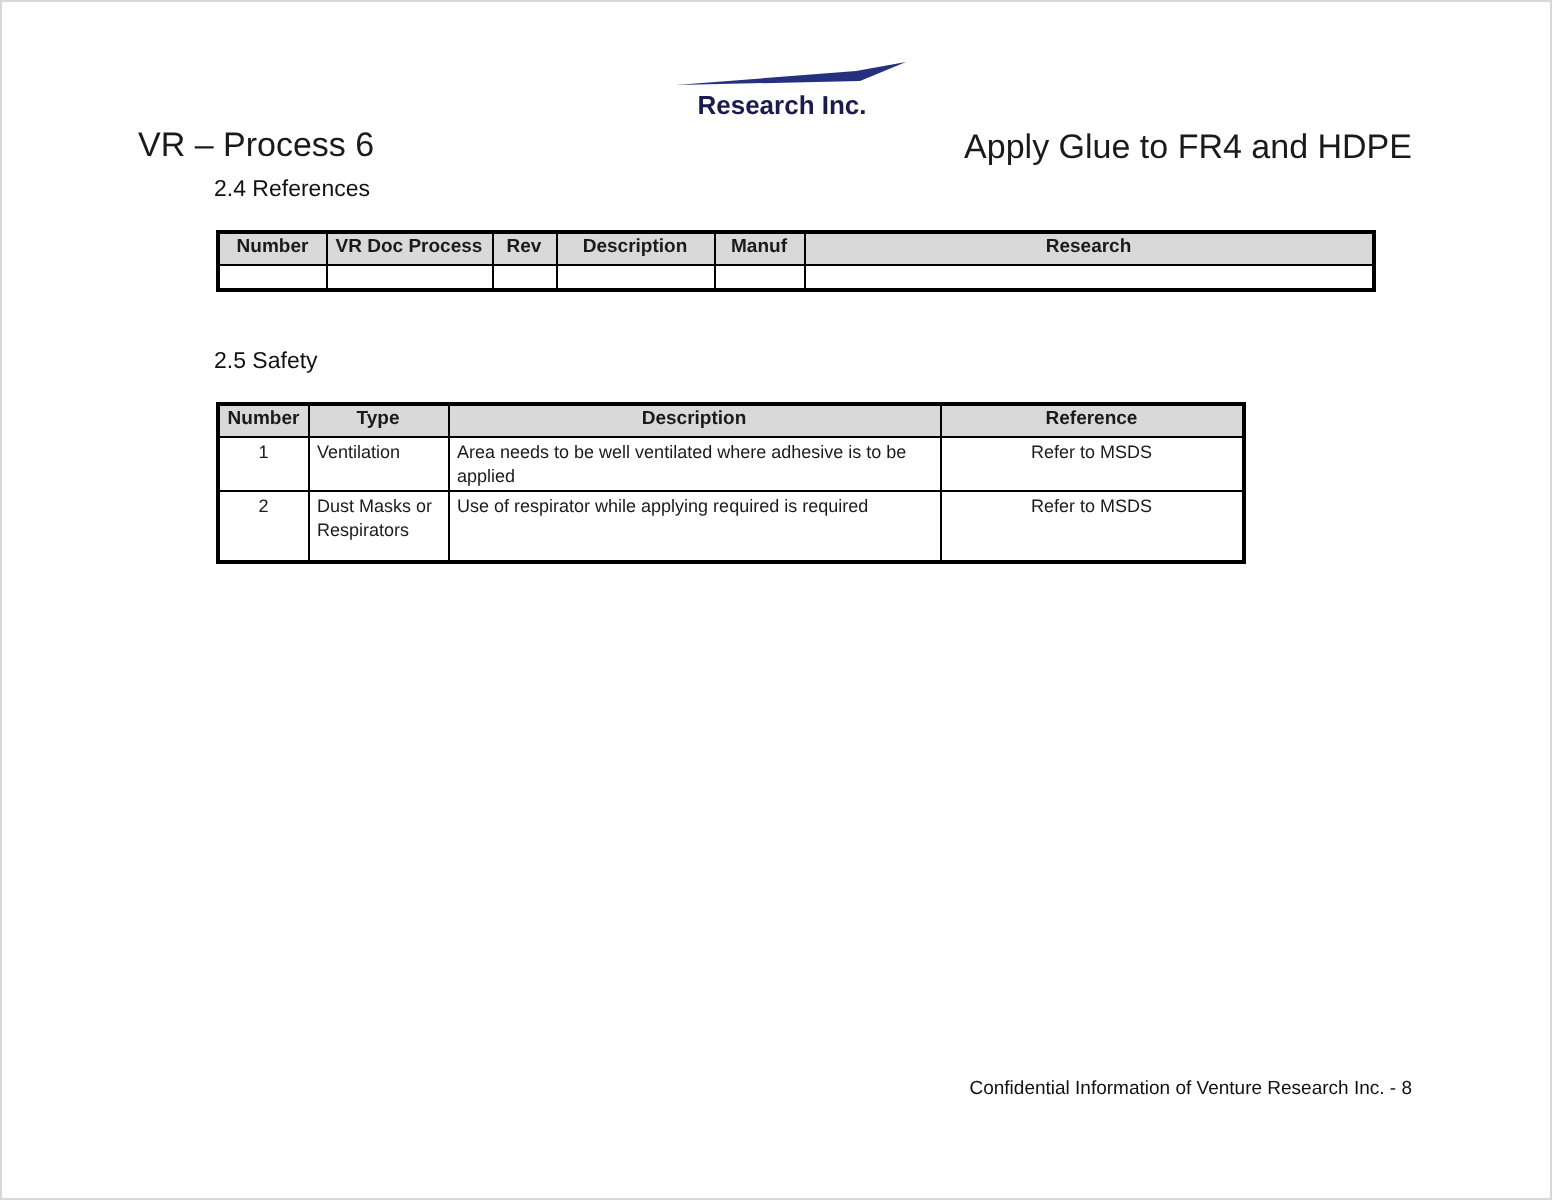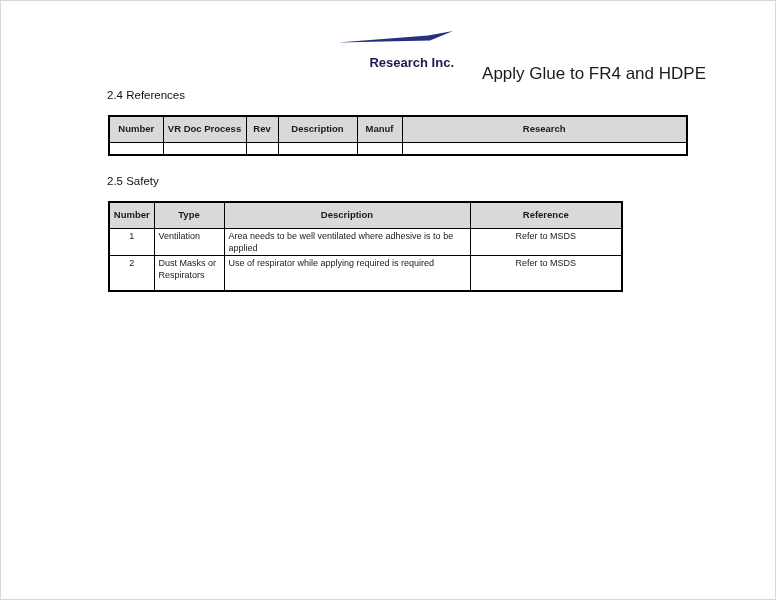--- a/index.html
+++ b/index.html
@@ -36,23 +36,22 @@
     padding-bottom: 1px;
     white-space: nowrap;
   }
   .logo-initial { font-size: 27px; }
   .logo-rest { font-size: 20px; }
   .logo-subtitle {
     display: block;
     color: #1b1b4f;
     font-weight: bold;
     font-size: 13px;
-    margin-top: 11px;
-    white-space: nowrap;
-    text-align: right;
+    margin-top: 1px;
+    white-space: nowrap;
   }
 
   
   .doc-number {
     position: absolute;
     left: 68px;
     top: 62px;
     font-size: 17px;
     color: #1a1a1a;
     white-space: nowrap;
@@ -94,21 +93,21 @@
     padding: 1px 4px;
     vertical-align: top;
     overflow: hidden;
   }
   table.doc-table th {
     background: #d9d9d9;
     font-weight: bold;
     font-size: 9.5px;
     text-align: center;
     vertical-align: middle;
-    height: 26px;
+    height: 16px;
     padding: 0 2px;
   }
   table.references-table { left: 107px; top: 114px; width: 578px; }
   table.references-table td { height: 13px; }
   table.safety-table { left: 107px; top: 200px; width: 513px; }
   td.cell-center { text-align: center; }
   .row-tall td { height: 36px; }
   .row-med td { height: 26px; }
 
   
@@ -126,20 +125,21 @@
 
 <div class="page">
 
   <div class="logo">
     <svg class="logo-swoosh" width="116" height="13" viewBox="0 0 116 13">
       <polygon points="0,11.5 90,4.5 115,0 92,9.5" fill="#25317e"></polygon>
     </svg>
     <span class="logo-subtitle">Research Inc.</span>
   </div>
 
+  <div class="doc-number">VR – Process 6</div>
   <div class="page-title">Apply Glue to FR4 and HDPE</div>
 
   <div class="section-heading heading-references">2.4 References</div>
 
   <table class="doc-table references-table">
     <colgroup>
       <col style="width:54px">
         <col style="width:83px">
         <col style="width:32px">
       <col style="width:79px">
@@ -194,14 +194,15 @@
       </tr>
       <tr class="row-tall">
         <td class="cell-center">2</td>
         <td>Dust Masks or Respirators</td>
         <td>Use of respirator while applying required is required</td>
         <td class="cell-center">Refer to MSDS</td>
       </tr>
     </tbody>
   </table>
 
+  <div class="footer-text">Confidential Information of Venture Research Inc. - 8</div>
 
 </div>
 
 </body></html>

